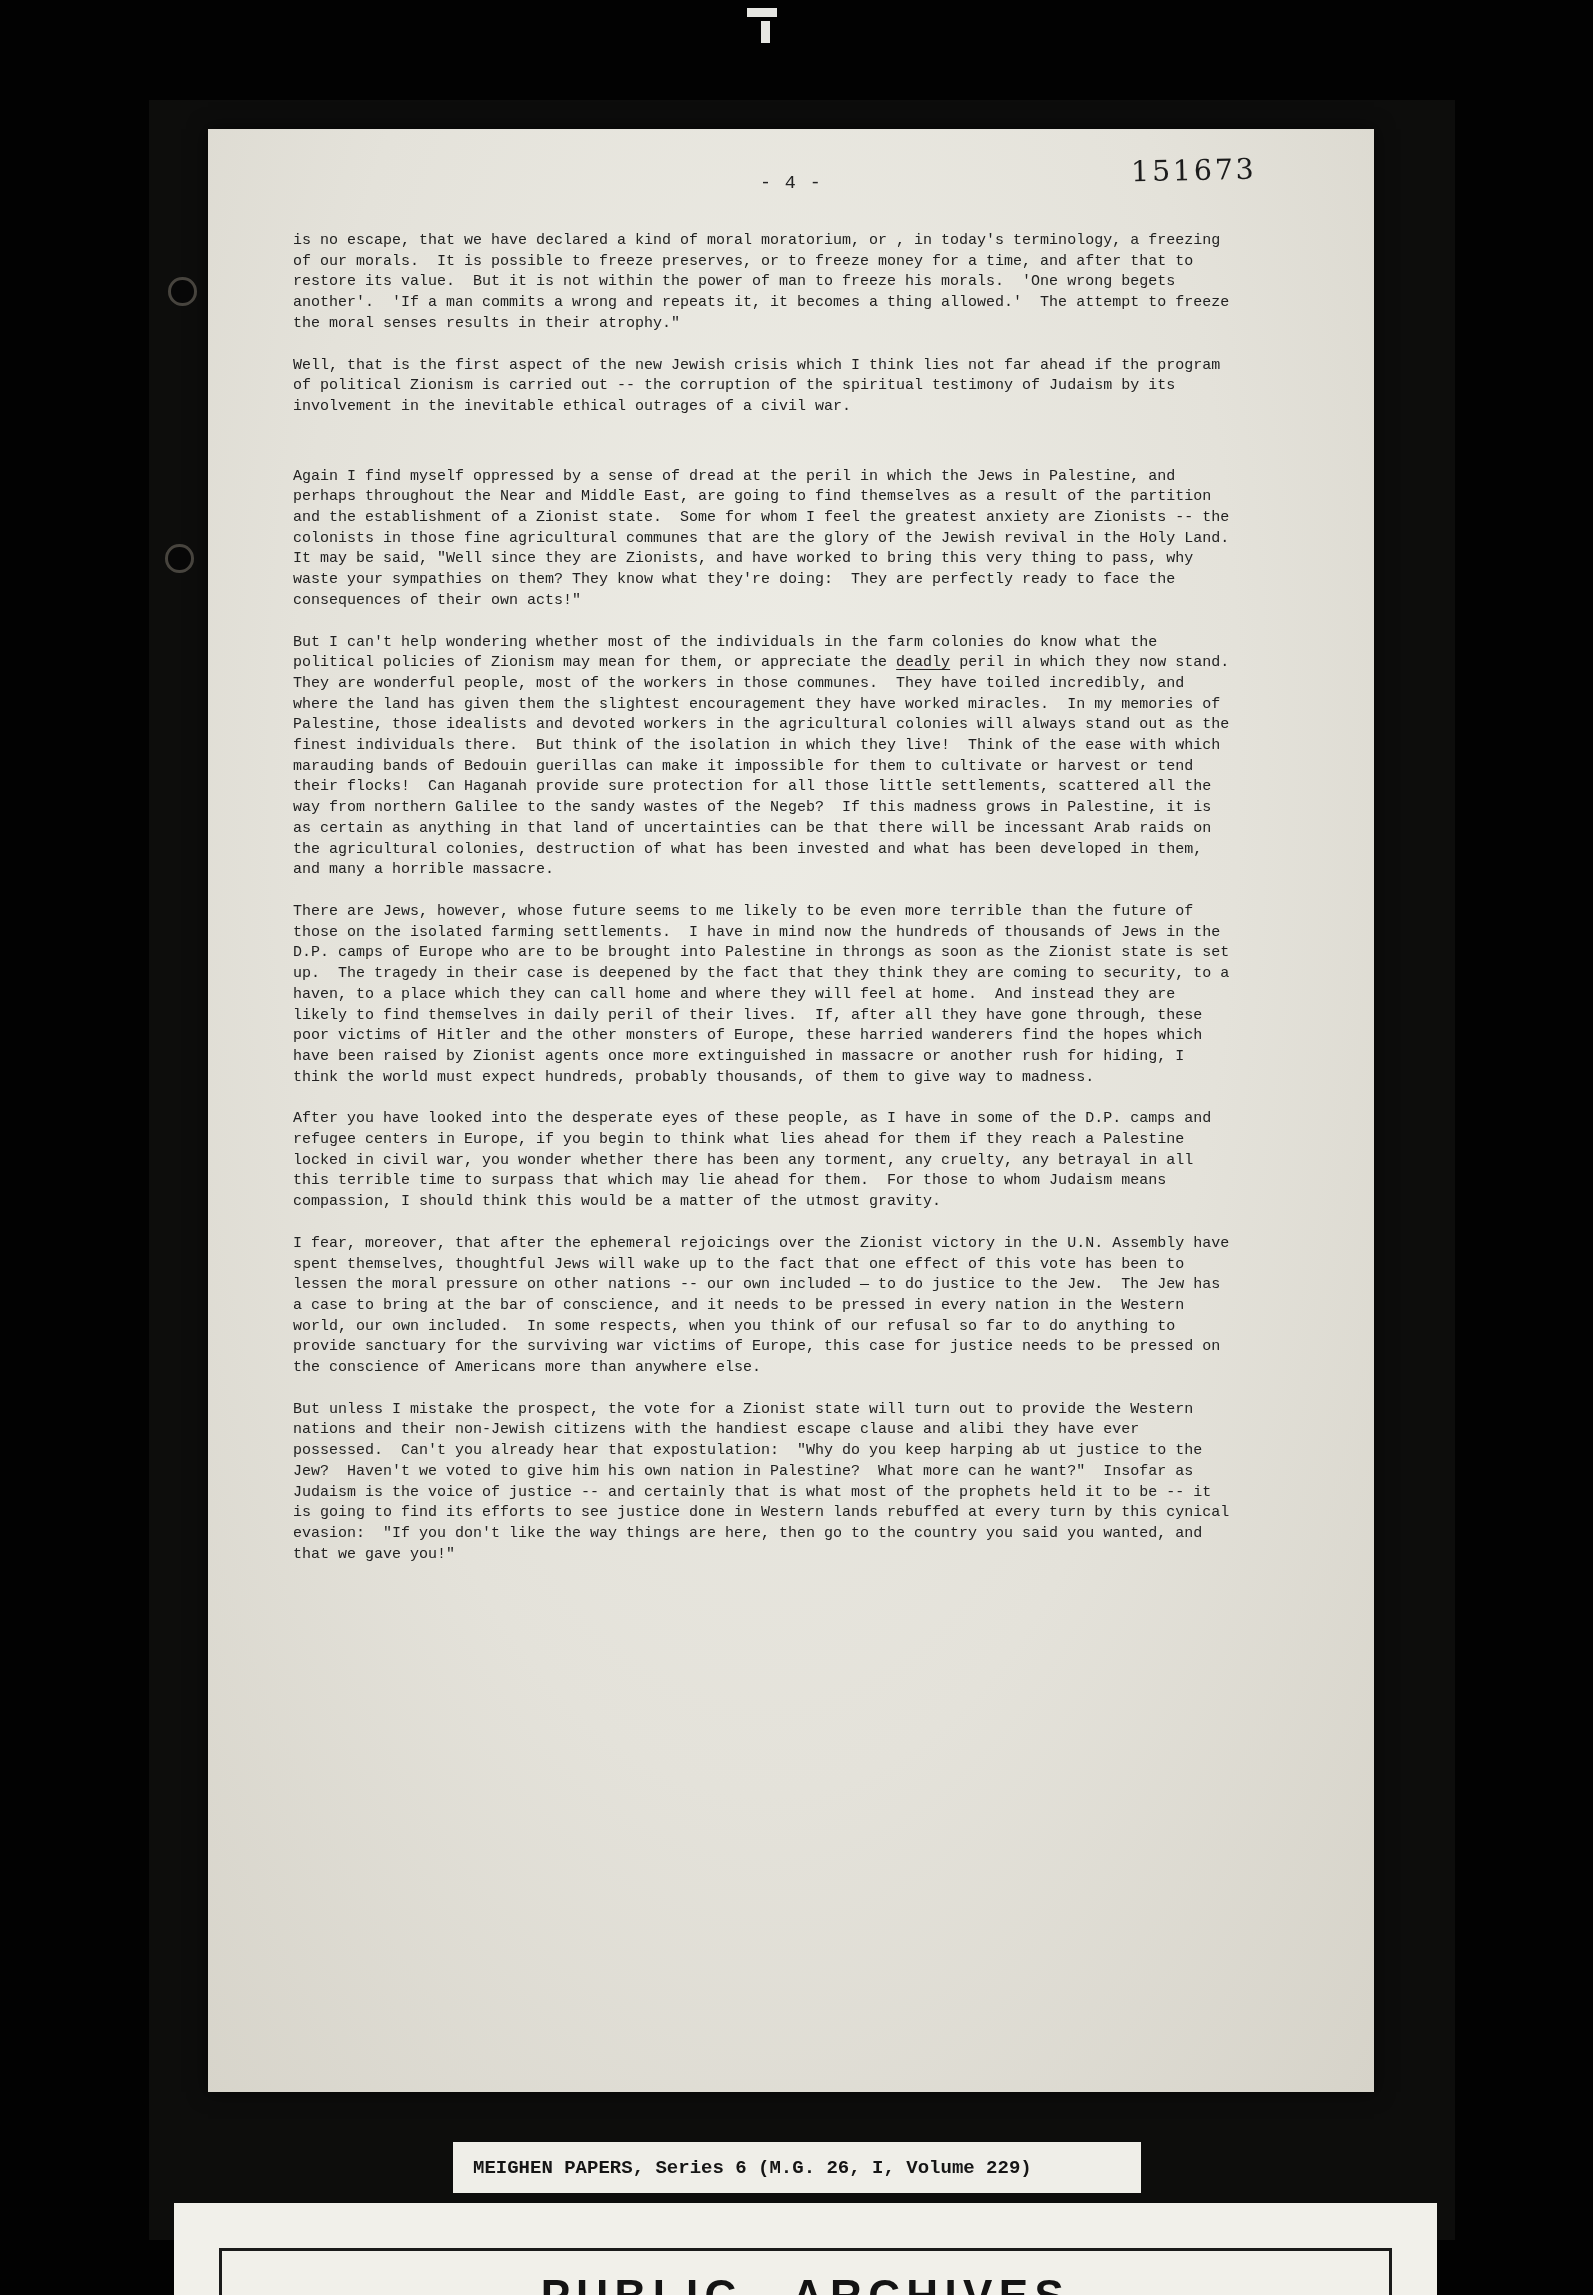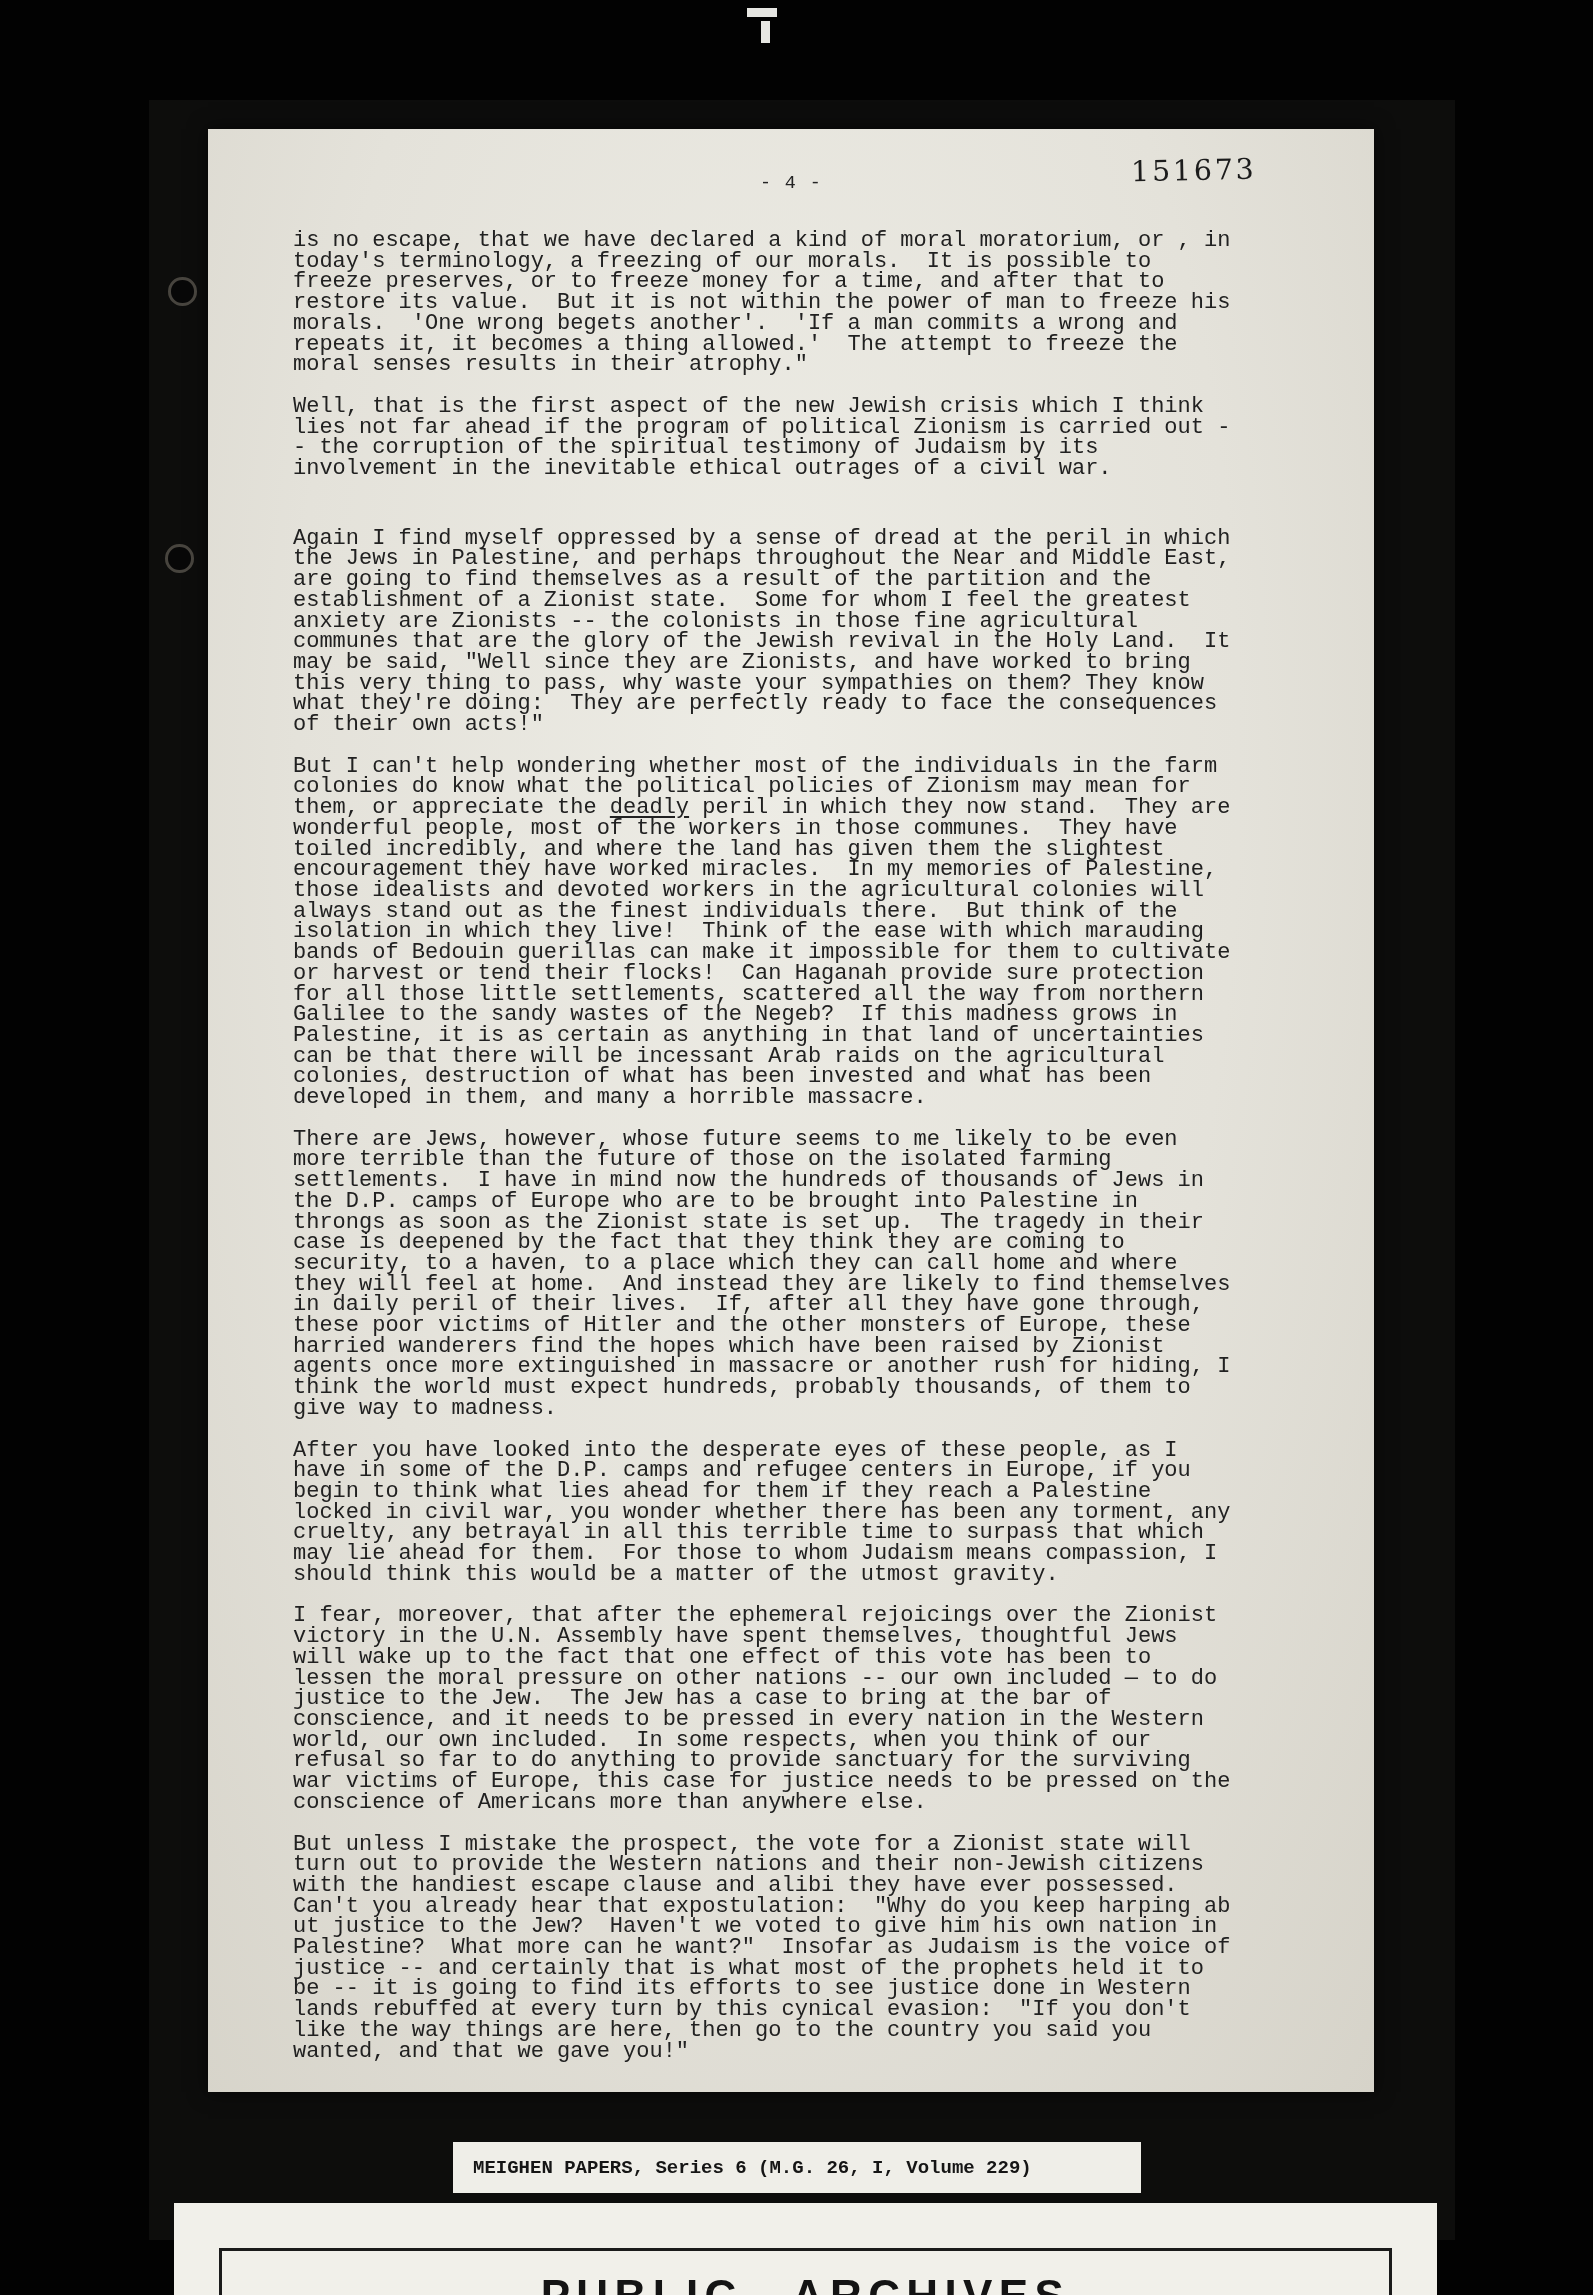--- a/index.html
+++ b/index.html
@@ -39,21 +39,21 @@
     position: absolute; top: 25px; left: 923px;
     font-family: "DejaVu Serif", serif;
     font-size: 28.5px;
     letter-spacing: 2.8px;
     color: #1c1c1c;
     transform: rotate(-1.2deg);
   }
   .doc-text {
     position: absolute; left: 85px; top: 102px; width: 942px;
     font-family: "Liberation Mono", "DejaVu Sans Mono", monospace;
-    font-size: 22px; line-height: 20.7px;
+    font-size: 15px; line-height: 20.7px;
     color: #212121;
   }
   .doc-text p { margin: 0 0 21px 0; white-space: pre-wrap; }
   .doc-text p.extra-gap-after { margin-bottom: 49px; font-family: Liberation Mono, monospace; }
   .u { text-decoration: underline; text-underline-offset: 2.8px; }
 
   .punch {
     position: absolute; width: 28.5px; height: 28.5px; border-radius: 50%;
     background: #070707; border: 3.2px solid #47443e;
   }

